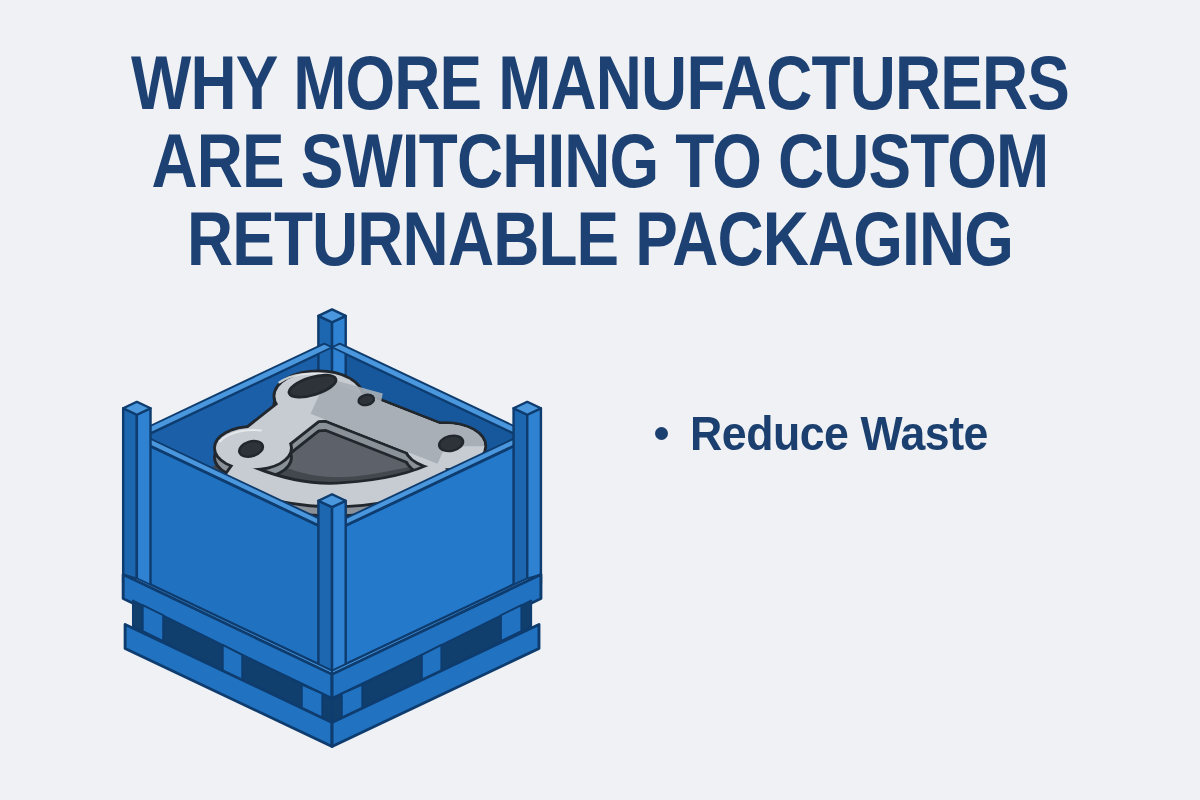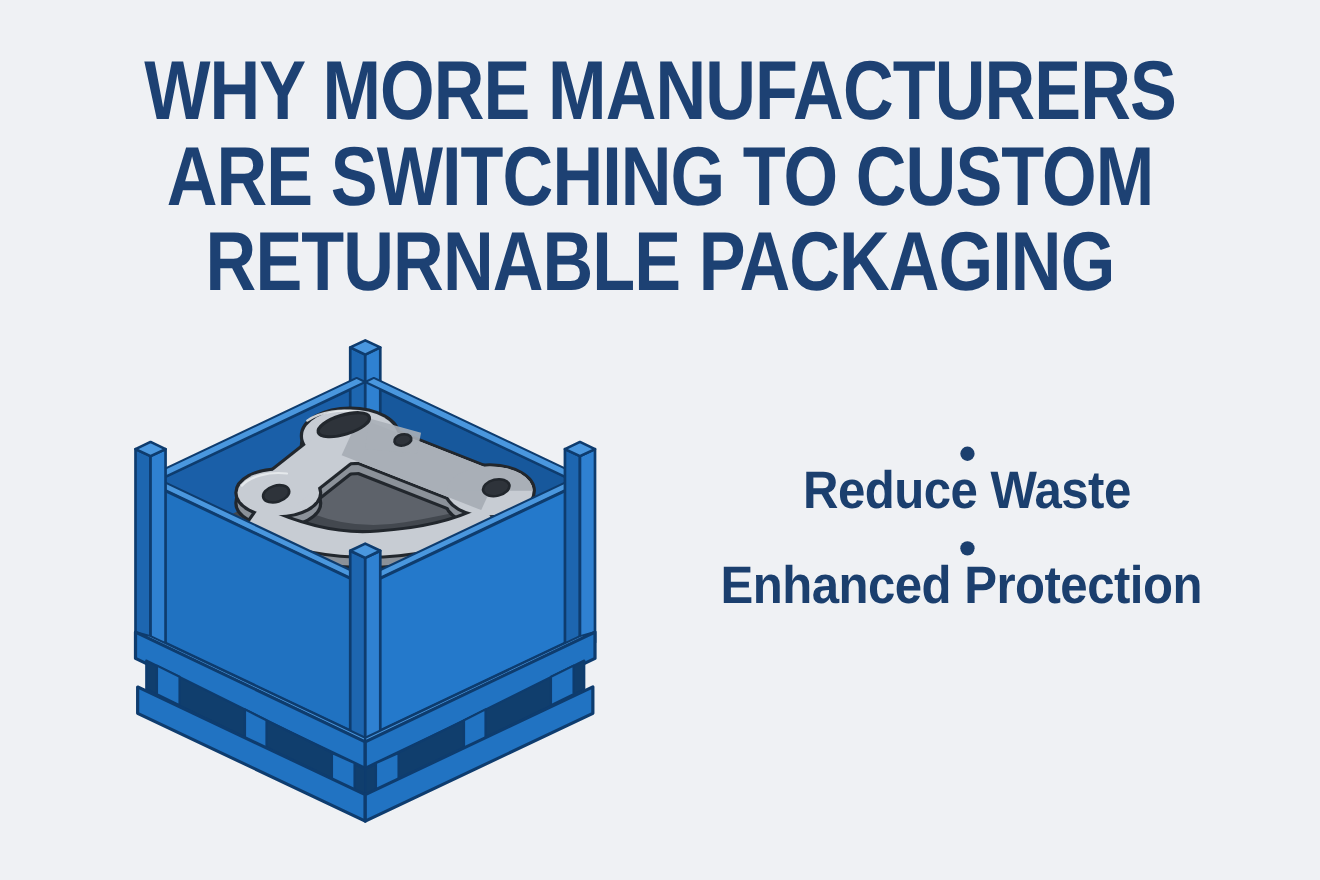--- a/index.html
+++ b/index.html
@@ -19,21 +19,21 @@
     letter-spacing:-1px;margin:0;
   }
   .headline .line{display:block;transform:scaleX(0.84);transform-origin:50% 50%;white-space:nowrap;}
 
   
   .benefits{
     position:absolute;left:655px;top:406px;margin:0;padding:0;list-style:none;
   }
   .benefit{
     display:flex;align-items:center;height:54px;margin-bottom:32px;
-    color:#1b3f6e;font-weight:700;font-size:48px;letter-spacing:-0.5px;flex-direction:column;
+    color:#1b3f6e;font-weight:700;font-size:48px;letter-spacing:-0.5px;
   }
   .benefit:last-child{margin-bottom:0;}
   .dot{
     width:13px;height:13px;border-radius:50%;background:#1b3f6e;
     margin-right:22px;flex:0 0 auto;
   }
   .benefit .label{display:inline-block;transform:scaleX(0.93);transform-origin:0 50%;white-space:nowrap;}
 
   
   .art{position:absolute;left:90px;top:290px;width:488px;height:462px;margin:0;}
@@ -171,19 +171,15 @@
         </g>
       </g>
     </svg>
   </figure>
 
   <ul class="benefits">
     <li class="benefit">
       <span class="dot"></span>
       <span class="label">Reduce Waste</span>
     </li>
-    <li class="benefit">
-      <span class="dot"></span>
-      <span class="label">Enhanced Protection</span>
-    </li>
   </ul>
 
 </div>
 
 </body></html>

